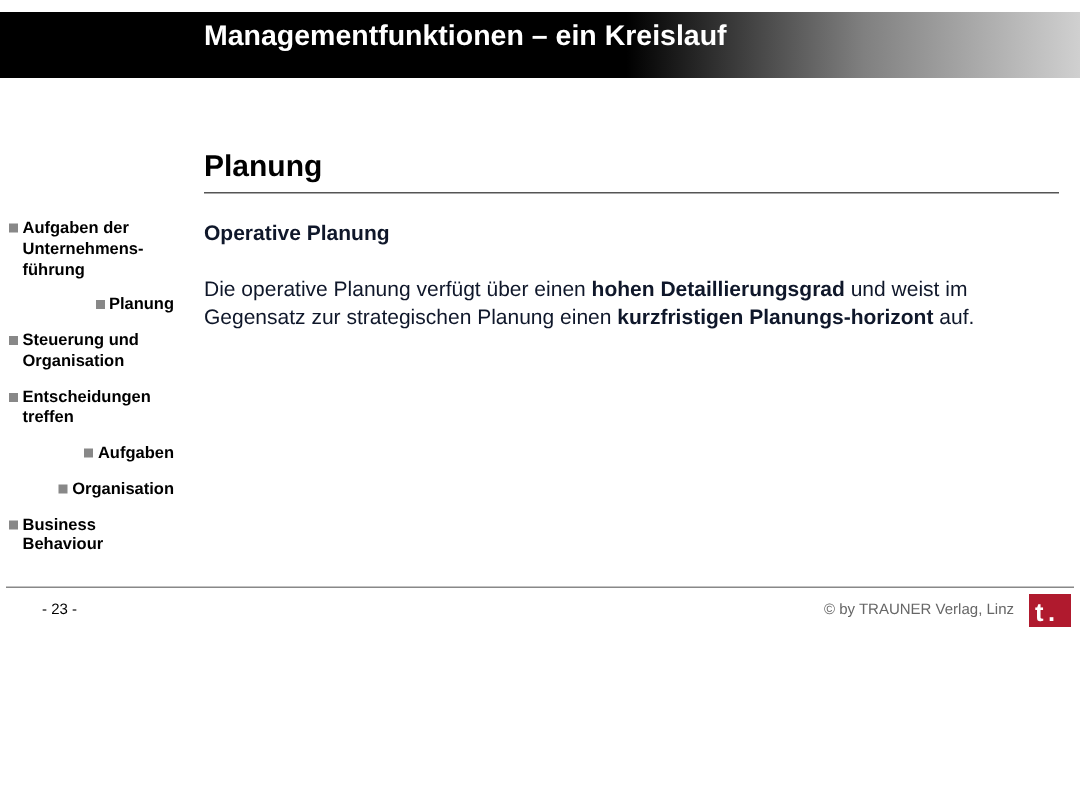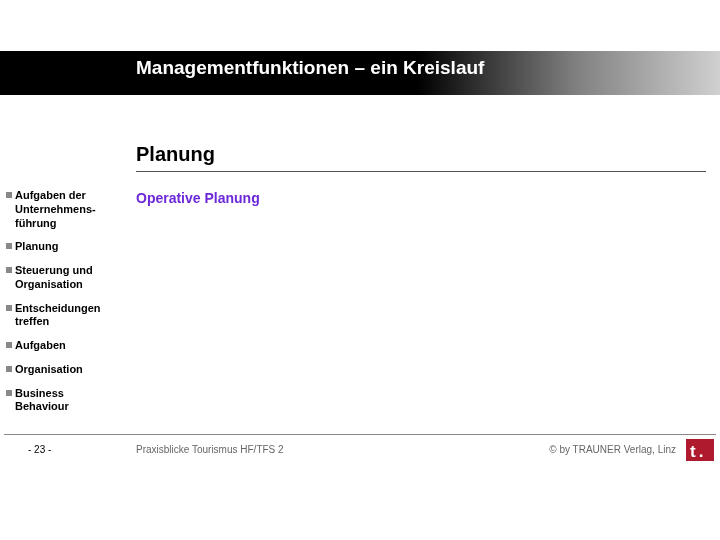--- a/index.html
+++ b/index.html
@@ -1,17 +1,17 @@
 <!DOCTYPE html>
 <html><head>
 <meta charset="utf-8">
 <style>
   * { margin: 0; padding: 0; box-sizing: border-box; }
   html, body { width: 720px; height: 540px; font-family: Arial, Helvetica, sans-serif; background: #fff; overflow: hidden; }
-  .slide { position: relative; width: 720px; height: 422px; margin-top: 43px; }
+  .slide { position: relative; width: 720px; height: 422px; }
 
   
   .header-band {
     position: absolute; left: 0; top: 8px; width: 720px; height: 44px;
     background: linear-gradient(90deg, #000000 0%, #000000 58%, #808080 80%, #d0d0d0 100%);
   }
   .header-title {
     position: absolute; left: 136px; top: 14px;
     font-size: 19px; font-weight: bold; color: #ffffff;
   }
@@ -25,32 +25,32 @@
     position: absolute; left: 136px; top: 128px; width: 570px; height: 1px;
     background: #555;
   }
 
   
   .sidebar {
     position: absolute; left: 6px; top: 146px; width: 110px;
     font-size: 11px; line-height: 1.25; color: #000;
   }
   .sidebar-item {
-    display: flex; align-items: flex-start; margin-bottom: 10px;
+    display: flex; align-items: flex-start; margin-bottom: 10px; justify-content: flex-end;
   }
   .sidebar-item .bullet {
     width: 6px; height: 6px; background: #888; flex-shrink: 0;
     margin-top: 3px; margin-right: 3px;
   }
   .sidebar-item .label { font-weight: bold; }
 
   
   .content {
     position: absolute; left: 136px; top: 146px; width: 565px;
-    font-size: 14px; color: #6d28d9; line-height: 1.35;
+    font-size: 14px; color: #0f172a; line-height: 1.35;
   }
   .content-subtitle { font-weight: bold; margin-bottom: 18px; }
   .content-body { }
   .content-body b { font-weight: bold; }
 
   
   .footer-rule {
     position: absolute; left: 4px; bottom: 30px; width: 712px; height: 1px;
     background: #888;
   }
@@ -111,24 +111,26 @@
       <div class="label">Organisation</div>
     </div>
     <div class="sidebar-item">
       <div class="bullet"></div>
       <div class="label">Business Behaviour</div>
     </div>
   </div>
 
   <div class="content">
     <div class="content-subtitle">Operative Planung</div>
+    <div class="content-body">
+      <span>Die operative Planung verfügt über einen </span><b>hohen Detaillierungsgrad</b><span> und weist im Gegensatz zur strategischen Planung einen </span><b>kurzfristigen Planungs-horizont</b><span> auf.</span>
+    </div>
   </div>
 
   <div class="footer-rule"></div>
   <div class="page-number">- 23 -</div>
-  <div class="footer-left">Praxisblicke Tourismus HF/TFS 2</div>
   <div class="footer-right">© by TRAUNER Verlag, Linz</div>
   <div class="logo">
     <span class="logo-t">t</span>
       <span class="logo-dot">.</span>
   </div>
 
 </div>
 
 </body></html>

